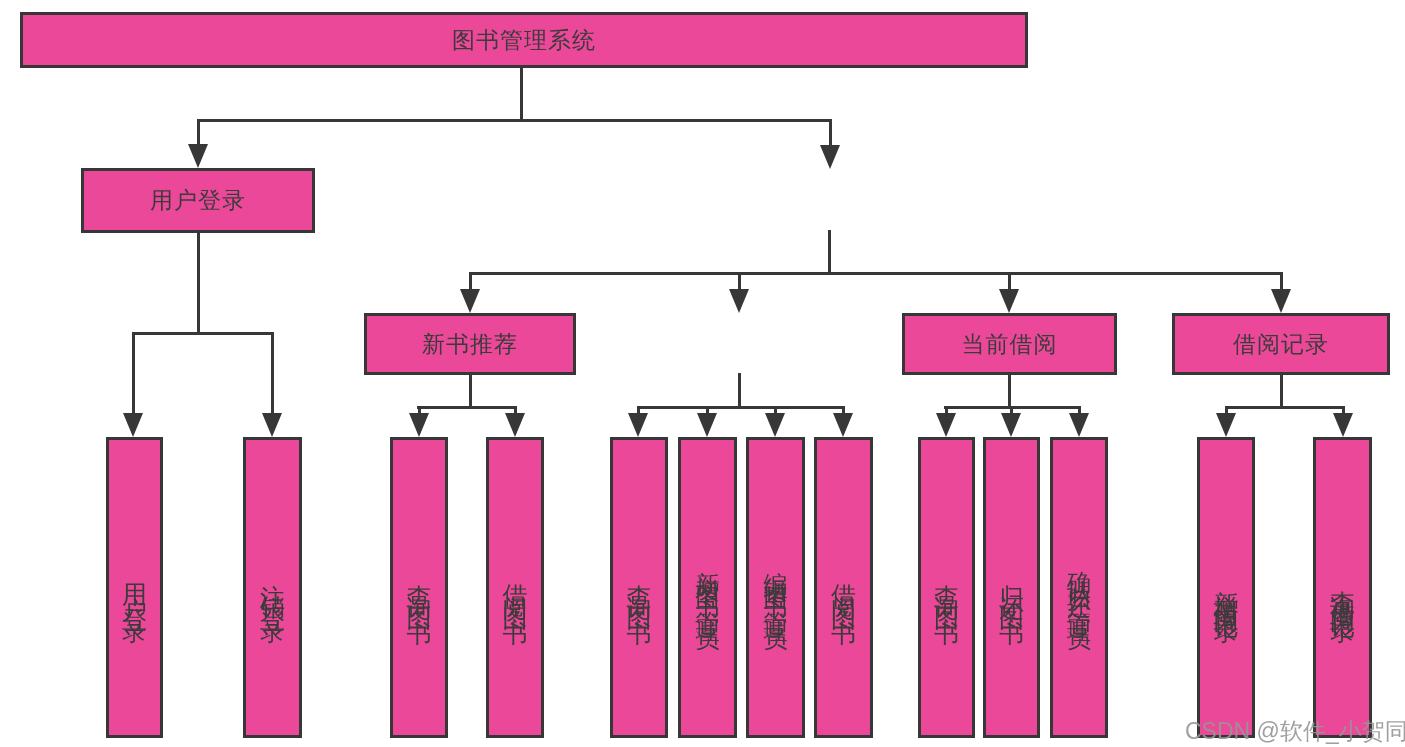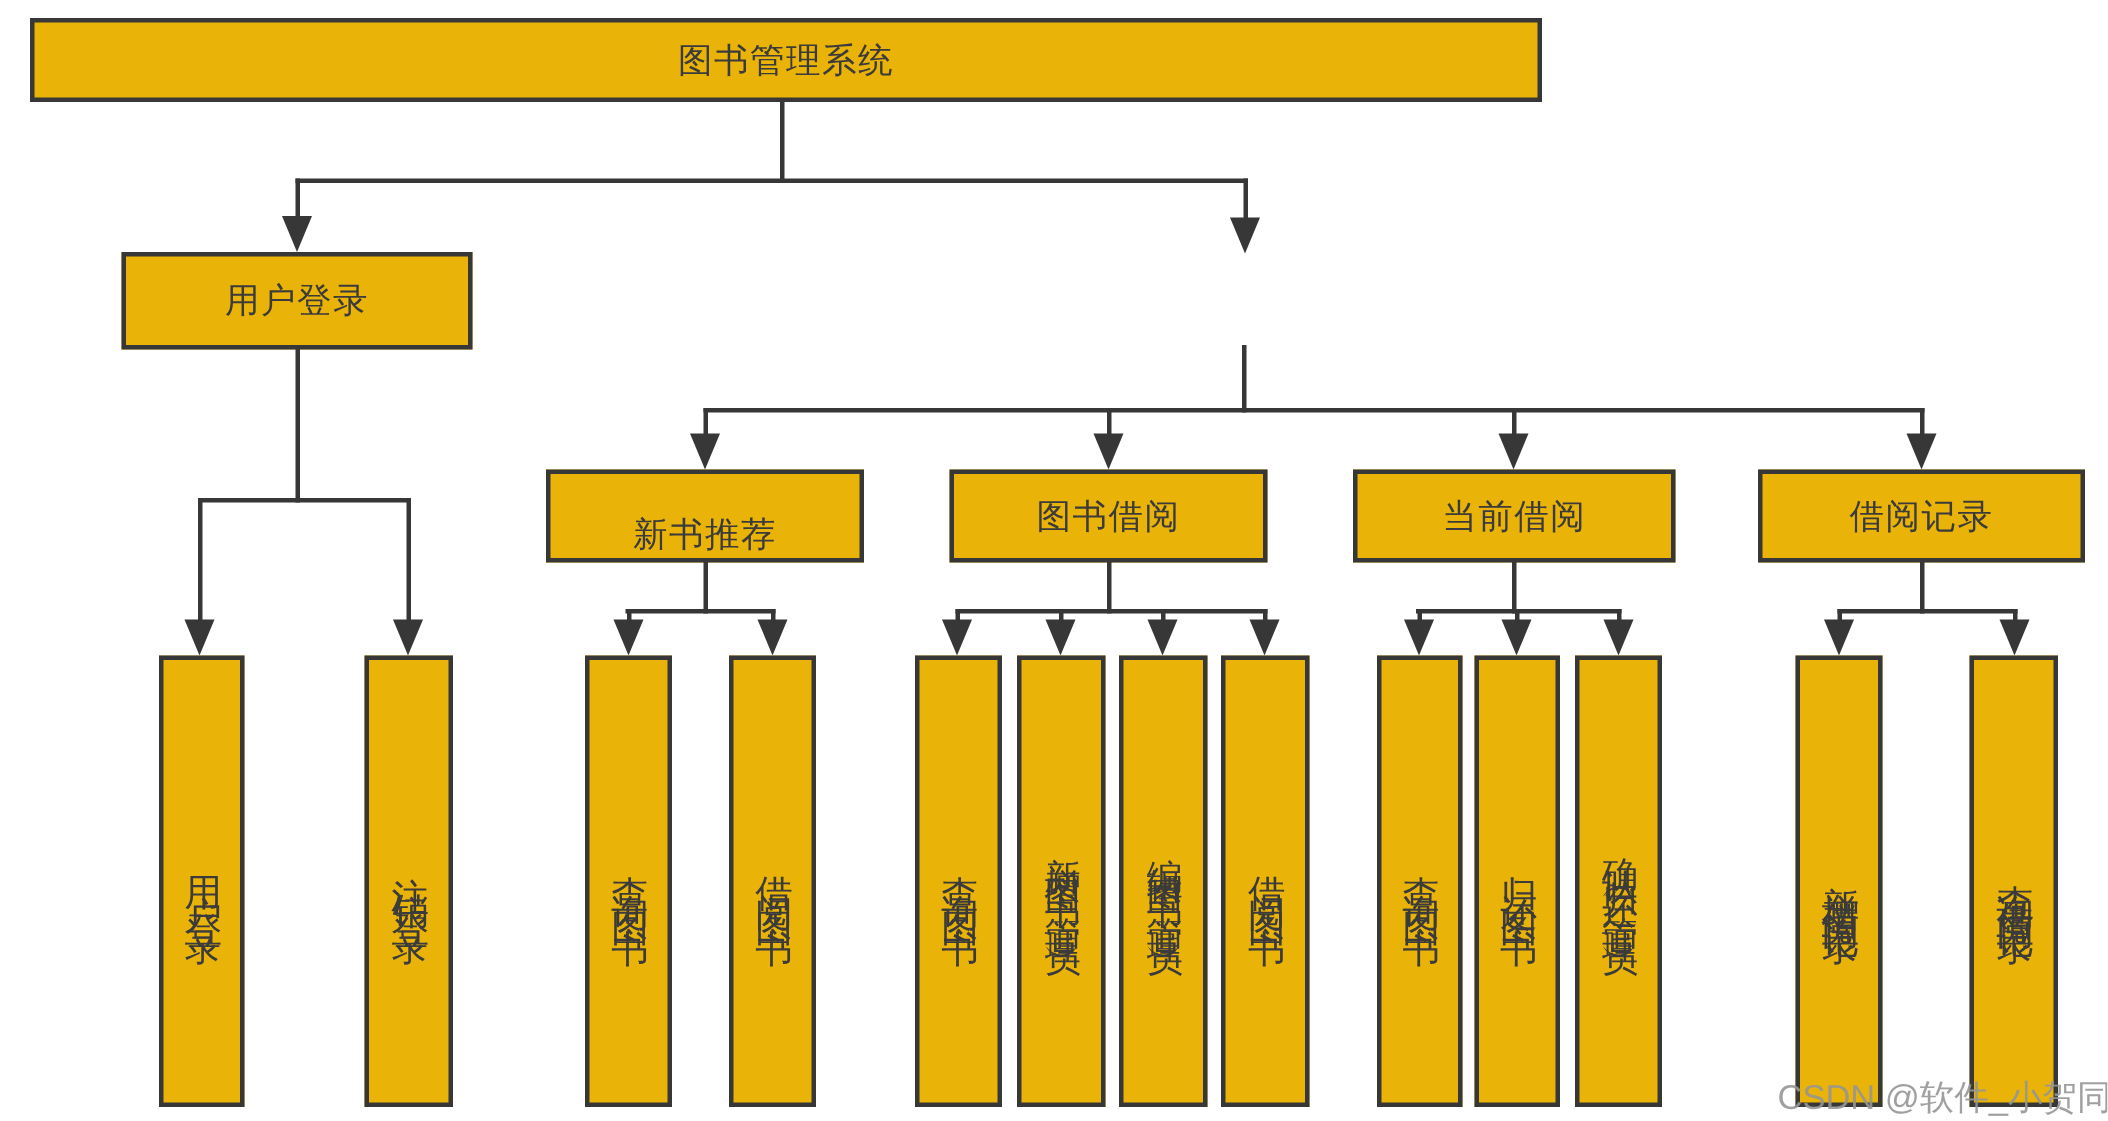--- a/index.html
+++ b/index.html
@@ -9,21 +9,21 @@
     height: 747px;
     background: #ffffff;
     font-family: "Liberation Sans", sans-serif;
     color: #3b3b3b;
     overflow: hidden;
   }
   .node {
     position: absolute;
     box-sizing: border-box;
     border: 3px solid #373737;
-    background: #eab308;
+    background: #ec4899;
     display: flex;
     align-items: center;
     justify-content: center;
   }
   .hlabel { font-size: 23px; letter-spacing: 1px; white-space: nowrap; }
   .vtext {
     writing-mode: vertical-rl;
     text-orientation: mixed;
     line-height: 1;
     white-space: nowrap;
@@ -78,25 +78,22 @@
   <div class="line" style="left:469px; top:272px; width:814px; height:3px;"></div>
   <div class="line" style="left:469px; top:272px; width:3px; height:22px;"></div>
   <div class="arrow" style="left:460px; top:289px;"></div>
   <div class="line" style="left:738px; top:272px; width:3px; height:22px;"></div>
   <div class="arrow" style="left:729px; top:289px;"></div>
   <div class="line" style="left:1008px; top:272px; width:3px; height:22px;"></div>
   <div class="arrow" style="left:999px; top:289px;"></div>
   <div class="line" style="left:1280px; top:272px; width:3px; height:22px;"></div>
   <div class="arrow" style="left:1271px; top:289px;"></div>
 
-  <div class="node" style="left:364px; top:313px; width:212px; height:62px;align-items:flex-end;">
+  <div class="node" style="left:364px; top:313px; width:212px; height:62px;">
     <span class="hlabel">新书推荐</span>
-  </div>
-  <div class="node" style="left:633px; top:313px; width:212px; height:62px;">
-    <span class="hlabel">图书借阅</span>
   </div>
   <div class="node" style="left:1172px; top:313px; width:218px; height:62px;">
     <span class="hlabel">借阅记录</span>
   </div>
   <div class="node" style="left:902px; top:313px; width:215px; height:62px;">
     <span class="hlabel">当前借阅</span>
   </div>
 
   <div class="line" style="left:469px; top:373px; width:3px; height:36px;"></div>
   <div class="line" style="left:738px; top:373px; width:3px; height:36px;"></div>

